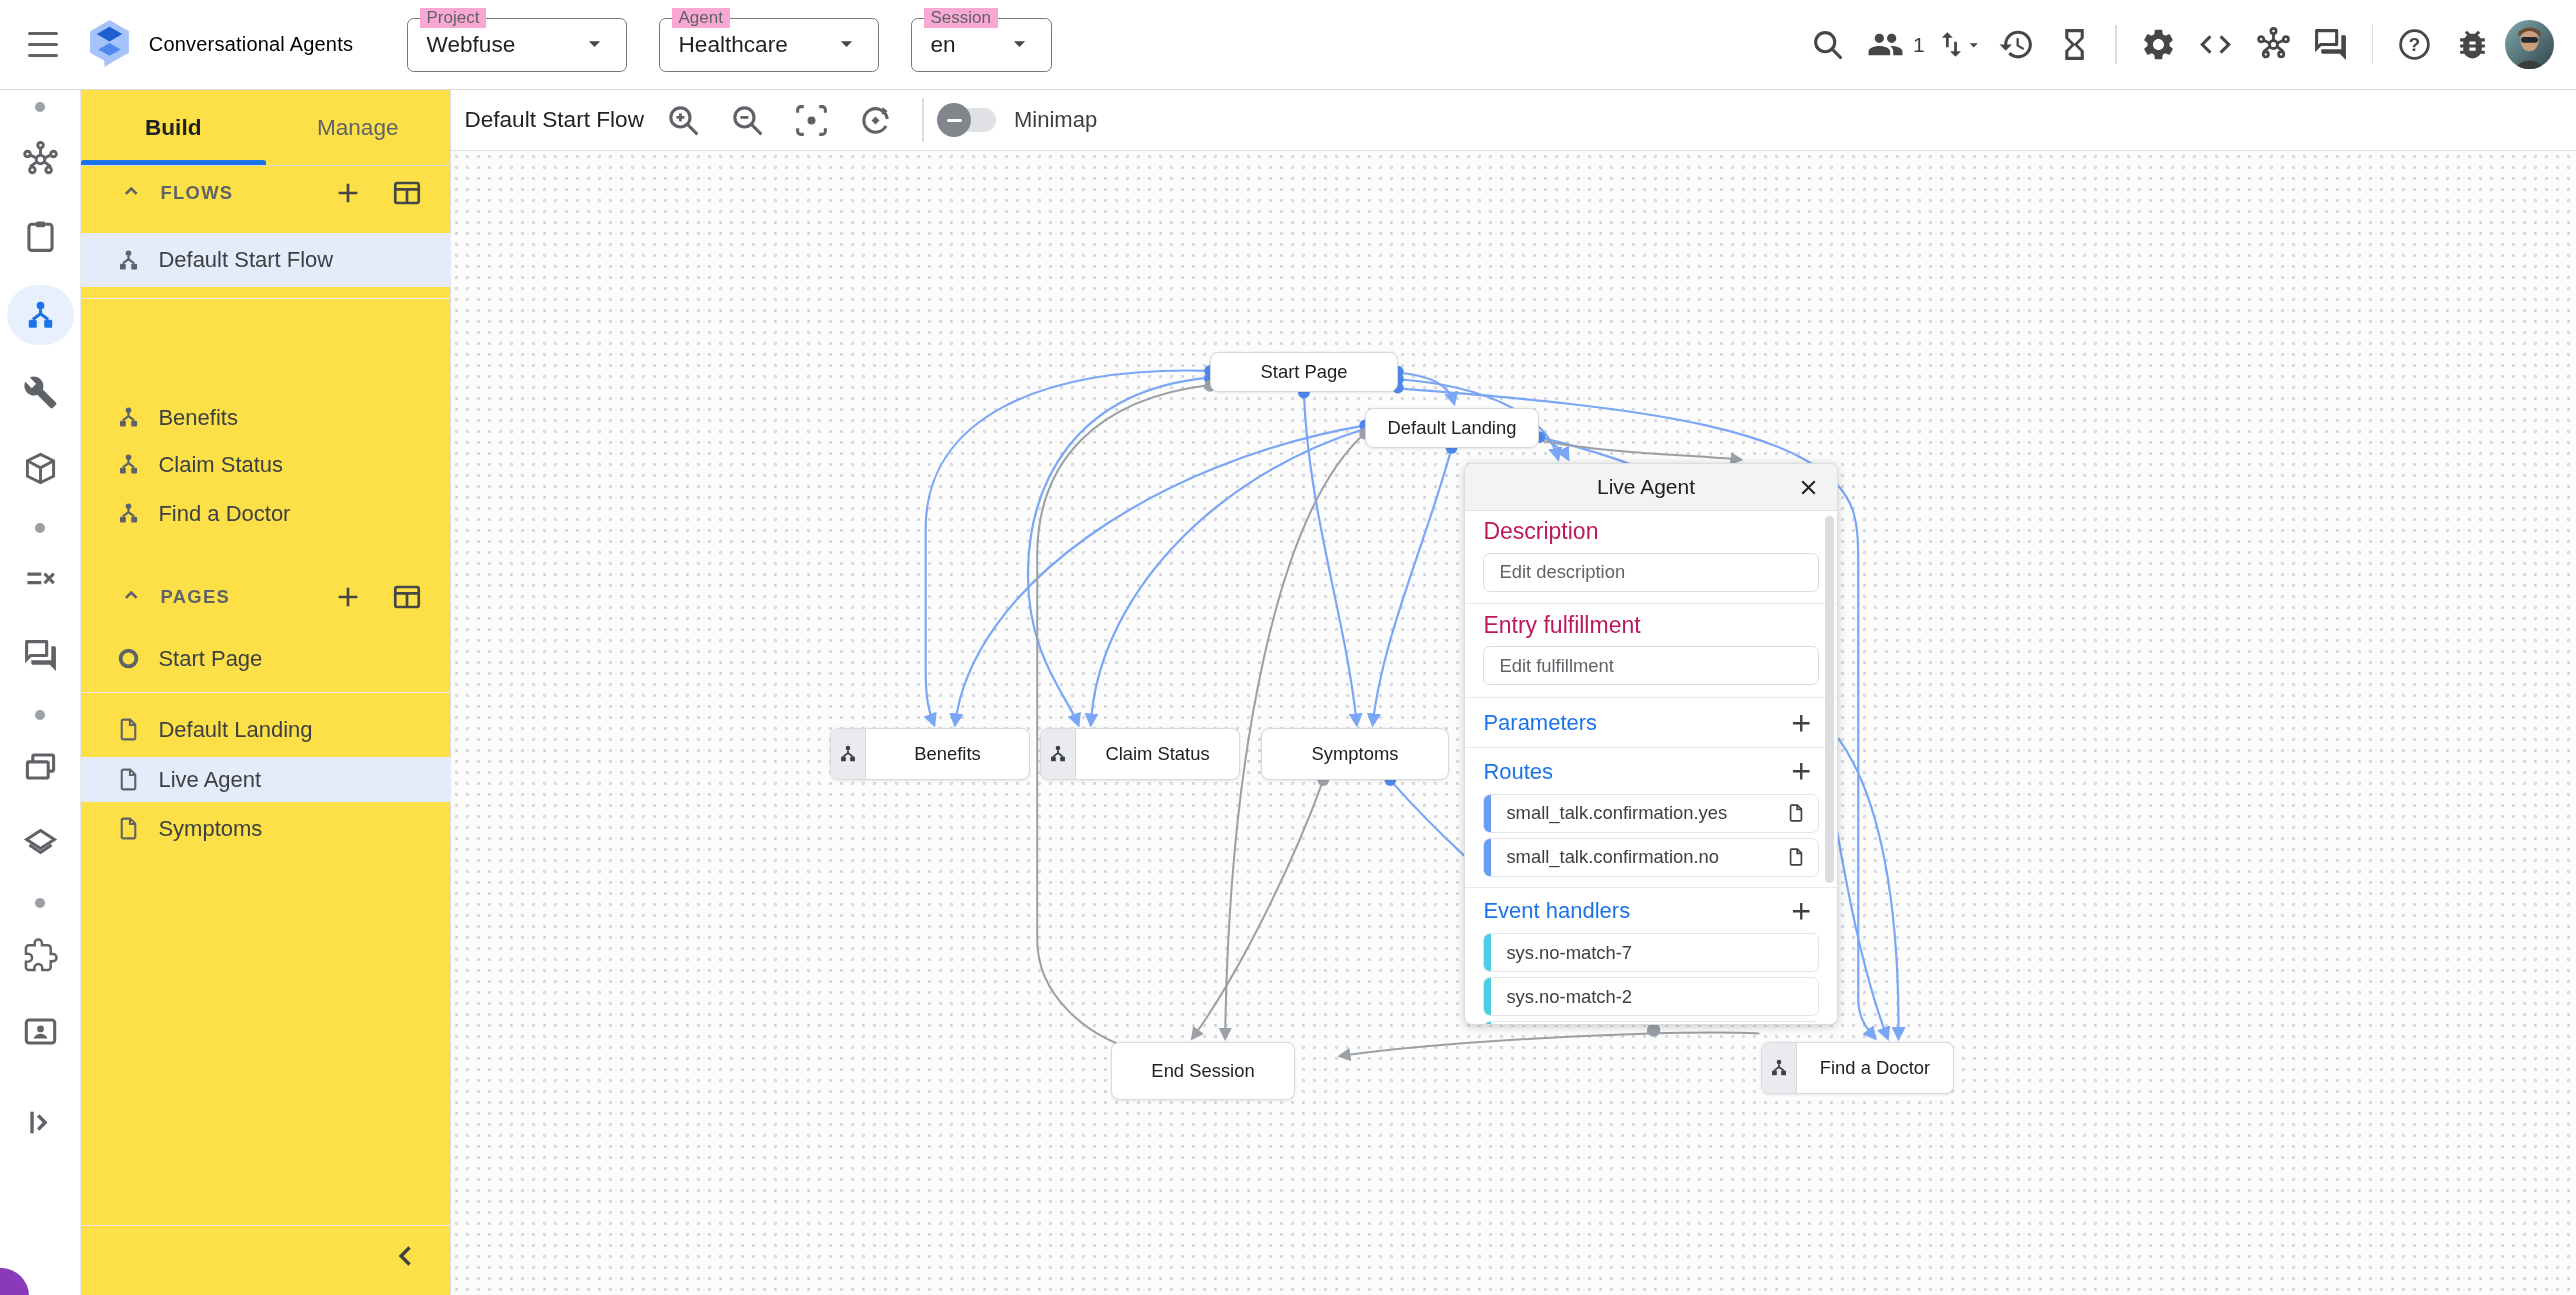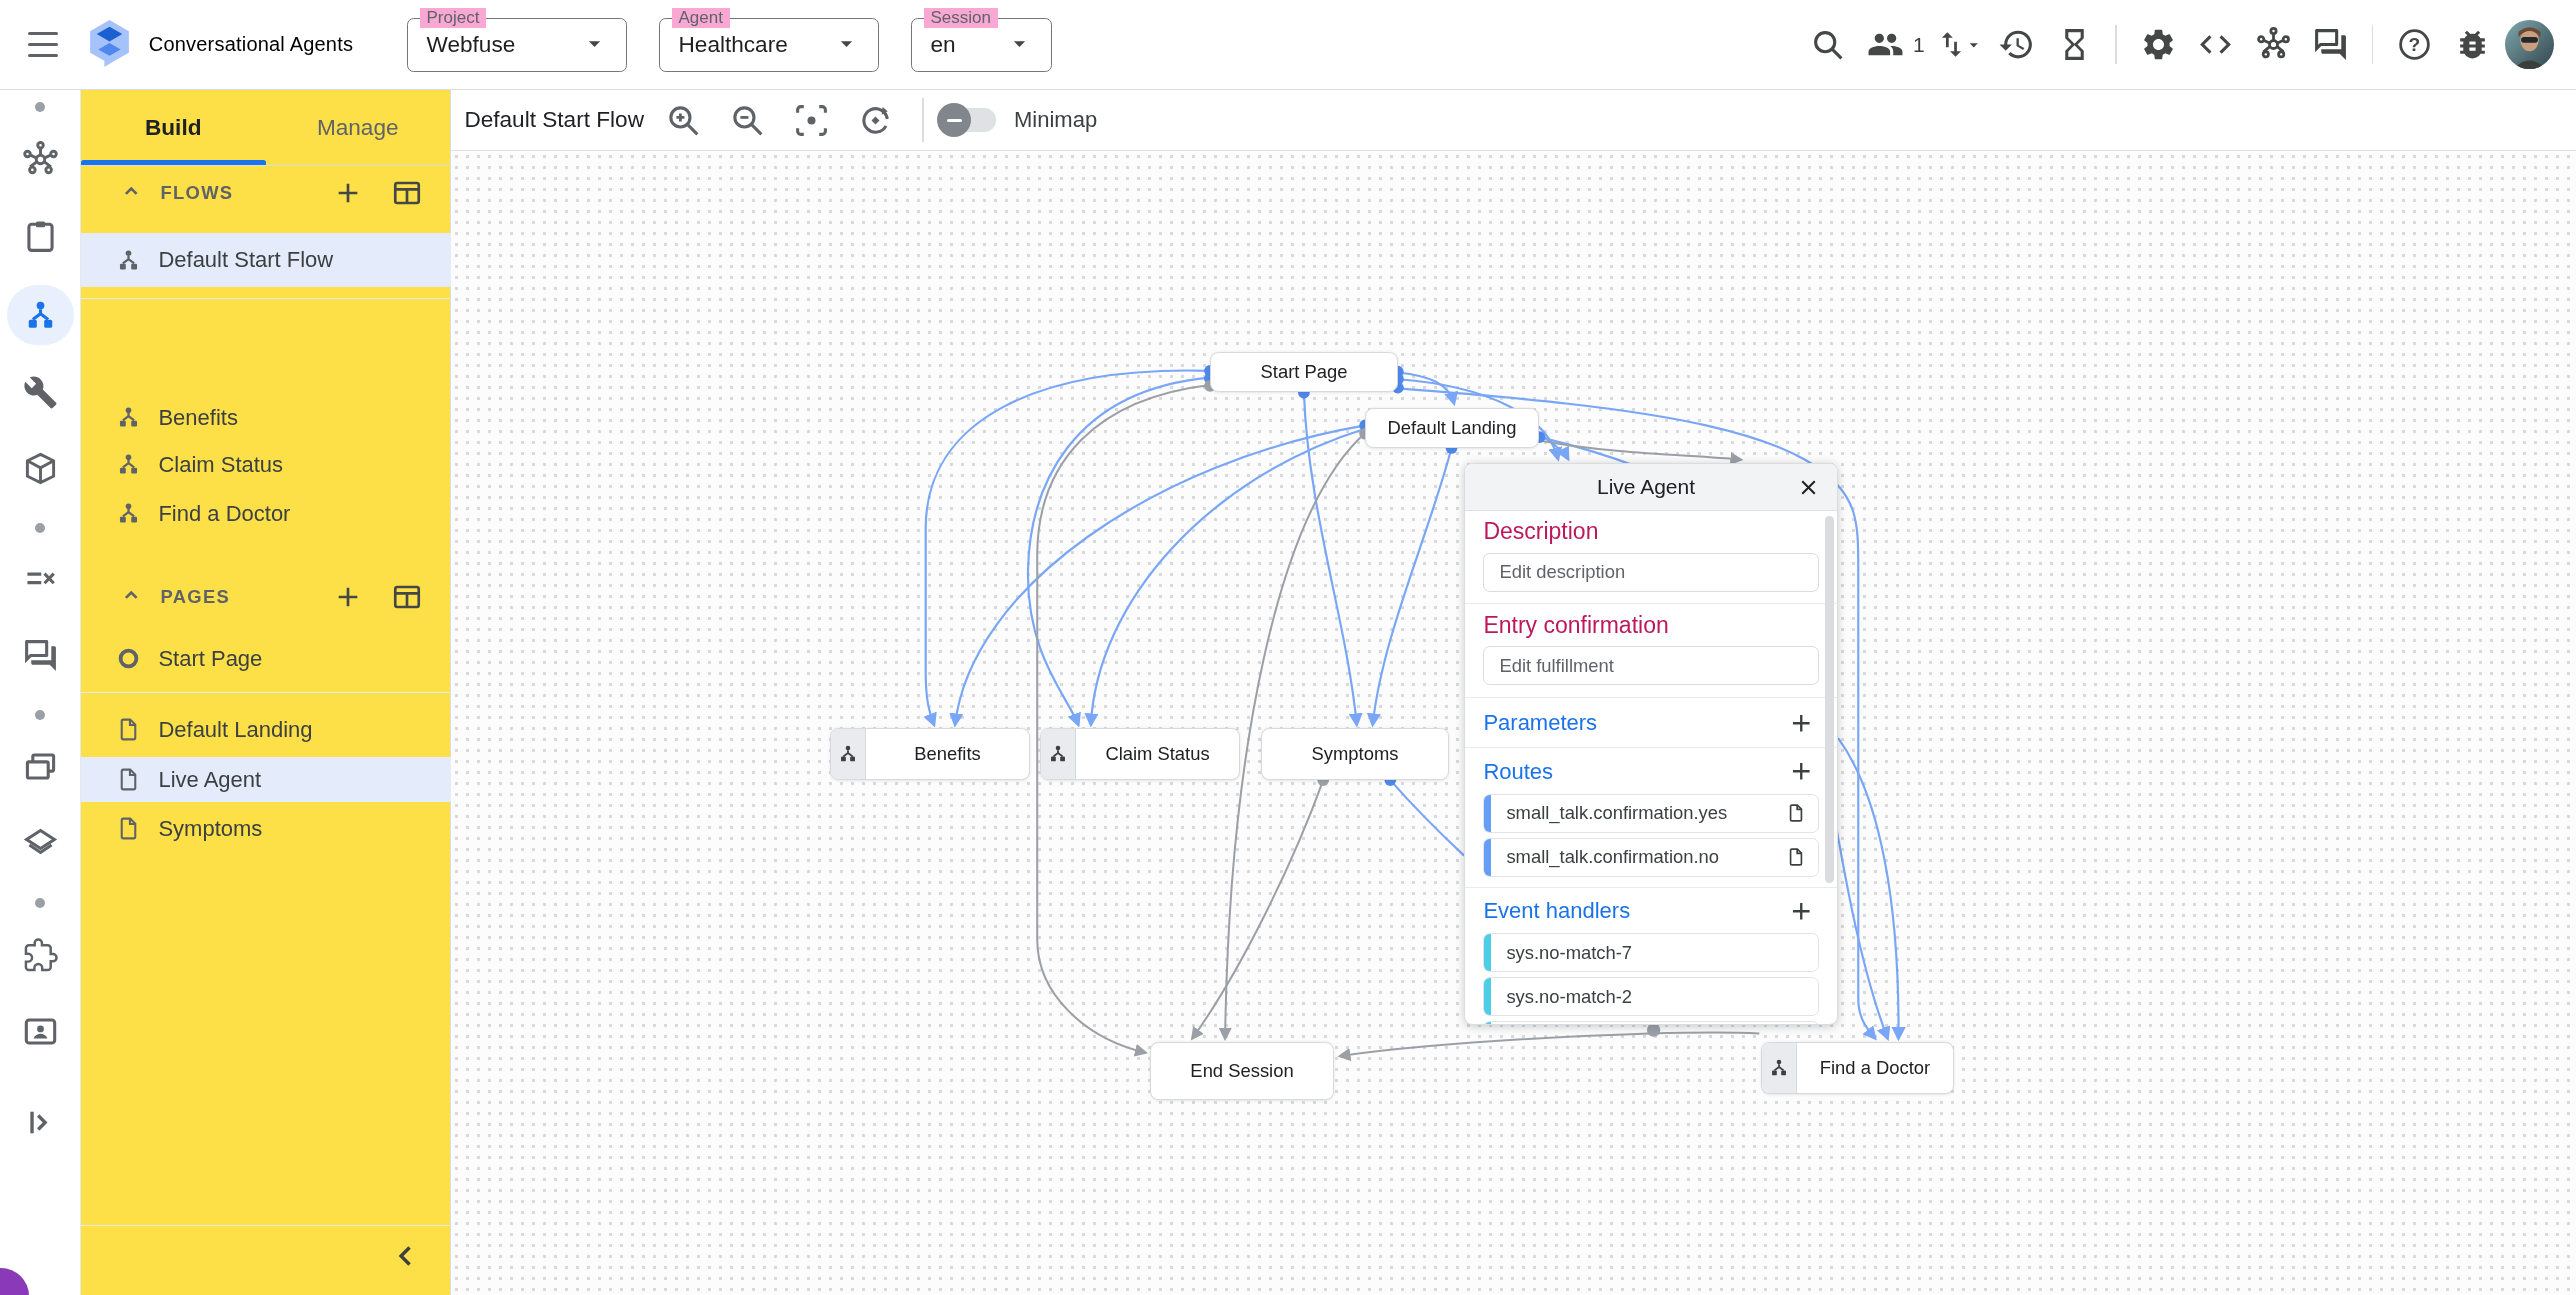--- a/index.html
+++ b/index.html
@@ -566,21 +566,21 @@
                 <path d="M12 8v2.8M12 10.8 7 14.6M12 10.8l5 3.8" stroke="currentColor" stroke-width="2" fill="none"></path>
                 <rect x="4.4" y="14.8" width="5.2" height="5.2" rx="1" fill="currentColor"></rect>
                 <rect x="14.4" y="14.8" width="5.2" height="5.2" rx="1" fill="currentColor"></rect>
               </svg>
             </div>
           <div class="nlabel">Claim Status</div>
         </div>
         <div class="node" style="left:810px;top:577px;width:188px;height:52px">
           <div class="nlabel">Symptoms</div>
         </div>
-        <div class="node" style="left:699px;top:891px;width:184px;height:58px">
+        <div class="node" style="left:660px;top:891px;width:184px;height:58px">
           <div class="nlabel">End Session</div>
         </div>
         <div class="node" style="left:1310px;top:891px;width:193px;height:52px">
           <div class="ntab">
               <svg width="22" height="22" viewBox="0 0 24 24">
                 <circle cx="12" cy="5.5" r="2.5" fill="currentColor"></circle>
                 <path d="M12 8v2.8M12 10.8 7 14.6M12 10.8l5 3.8" stroke="currentColor" stroke-width="2" fill="none"></path>
                 <rect x="4.4" y="14.8" width="5.2" height="5.2" rx="1" fill="currentColor"></rect>
                 <rect x="14.4" y="14.8" width="5.2" height="5.2" rx="1" fill="currentColor"></rect>
               </svg>
@@ -594,21 +594,21 @@
             <span class="pclose">
                 <svg width="25" height="25" viewBox="0 0 24 24" stroke="currentColor" stroke-width="2" fill="none">
                   <path d="M6 6l12 12M18 6 6 18"></path>
                 </svg>
               </span>
           </div>
           <div class="panel-b">
             <div class="p-label">Description</div>
             <div class="p-input">Edit description</div>
             <div class="p-div"></div>
-            <div class="p-label">Entry confirmation</div>
+            <div class="p-label">Entry fulfillment</div>
             <div class="p-input">Edit fulfillment</div>
             <div class="p-div"></div>
             <div class="p-sect">
               <span class="plbl">Parameters</span>
               <span class="padd">
                   <svg width="28.5" height="28.5" viewBox="0 0 24 24" stroke="currentColor" stroke-width="2" fill="none">
                     <path d="M12 5v14M5 12h14"></path>
                   </svg>
                 </span>
             </div>

